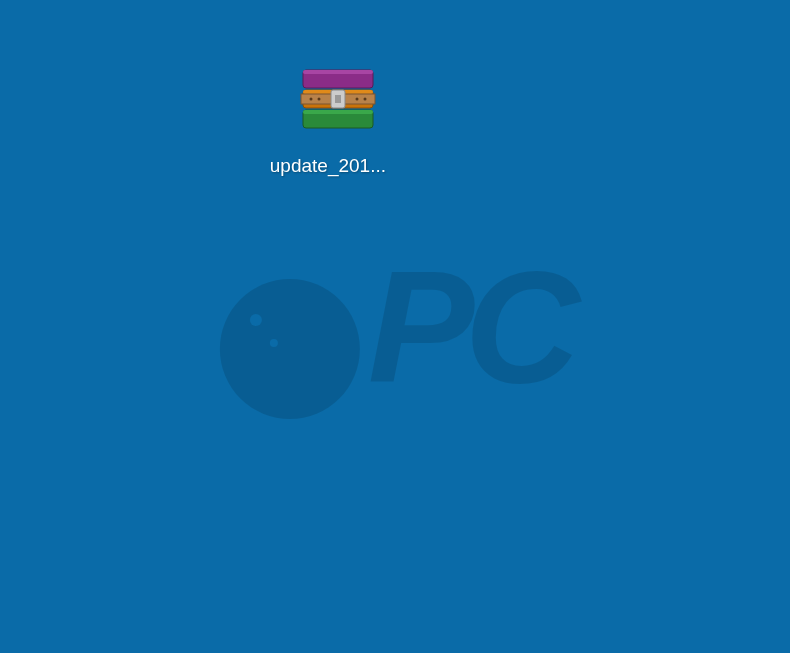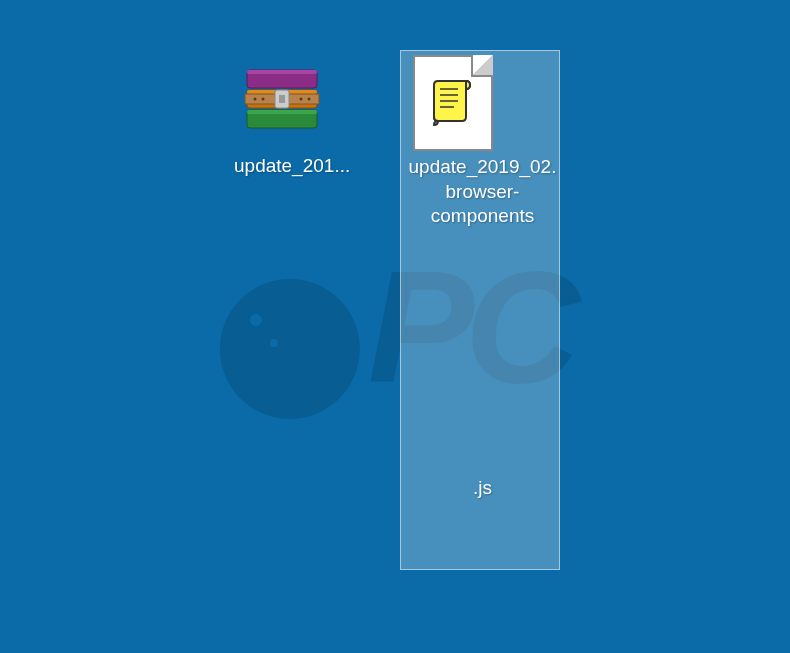--- a/index.html
+++ b/index.html
@@ -88,21 +88,21 @@
       padding-top: 50px;
       padding-left: 230px;
       display: flex;
       gap: 10px;
     }
     
     .desktop-icon {
       width: 160px;
       display: flex;
       flex-direction: column;
-      align-items: flex-start;
+      align-items: flex-end;
       cursor: pointer;
       padding: 4px;
     }
     
     .desktop-icon.selected {
       background: rgba(255, 255, 255, 0.25);
       border: 1px solid rgba(255, 255, 255, 0.5);
     }
     
     .icon-image {
@@ -193,42 +193,14 @@
 
         <circle cx="18" cy="37" r="1.5" fill="#5a3a1a"></circle>
         <circle cx="26" cy="37" r="1.5" fill="#5a3a1a"></circle>
         <circle cx="64" cy="37" r="1.5" fill="#5a3a1a"></circle>
         <circle cx="72" cy="37" r="1.5" fill="#5a3a1a"></circle>
       </svg>
     </div>
     <div class="icon-label">update_201...</div>
   </div>
 
-  <div class="desktop-icon selected">
-    <div class="icon-image">
-      <div class="js-icon">
-        <svg class="js-scroll" viewBox="0 0 50 60">
-
-          <path d="M 10 8 Q 6 8 6 12 L 6 44 Q 6 48 10 48 L 34 48 Q 38 48 38 44 L 38 16 Q 42 16 42 12 Q 42 8 38 8 Z" fill="#fff44a" stroke="#333" stroke-width="2"></path>
-          <path d="M 38 8 Q 42 8 42 12 Q 42 16 38 16 L 38 8" fill="#fff44a" stroke="#333" stroke-width="2"></path>
-          <line x1="12" y1="16" x2="30" y2="16" stroke="#333" stroke-width="1.5"></line>
-          <line x1="12" y1="22" x2="30" y2="22" stroke="#333" stroke-width="1.5"></line>
-          <line x1="12" y1="28" x2="30" y2="28" stroke="#333" stroke-width="1.5"></line>
-          <line x1="12" y1="34" x2="26" y2="34" stroke="#333" stroke-width="1.5"></line>
-          <path d="M 6 44 Q 6 48 10 48 Q 6 48 6 52 Q 10 52 10 48" fill="#fff44a" stroke="#333" stroke-width="2"></path>
-        </svg>
-      </div>
-    </div>
-    <div class="icon-label">update_2019_02.browser-components
-
-
-
-
-
-
-
-
-
-
-.js</div>
-  </div>
 
 </div>
 
 </body></html>

